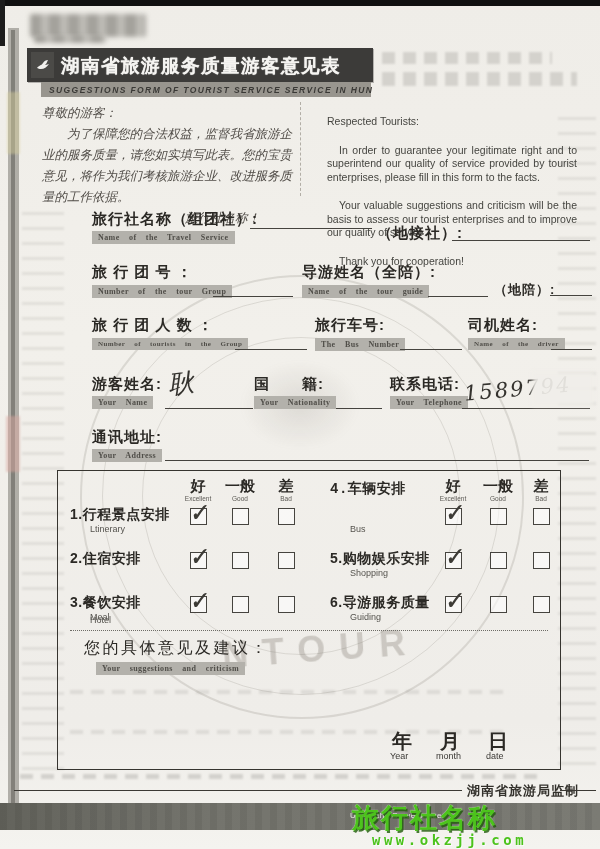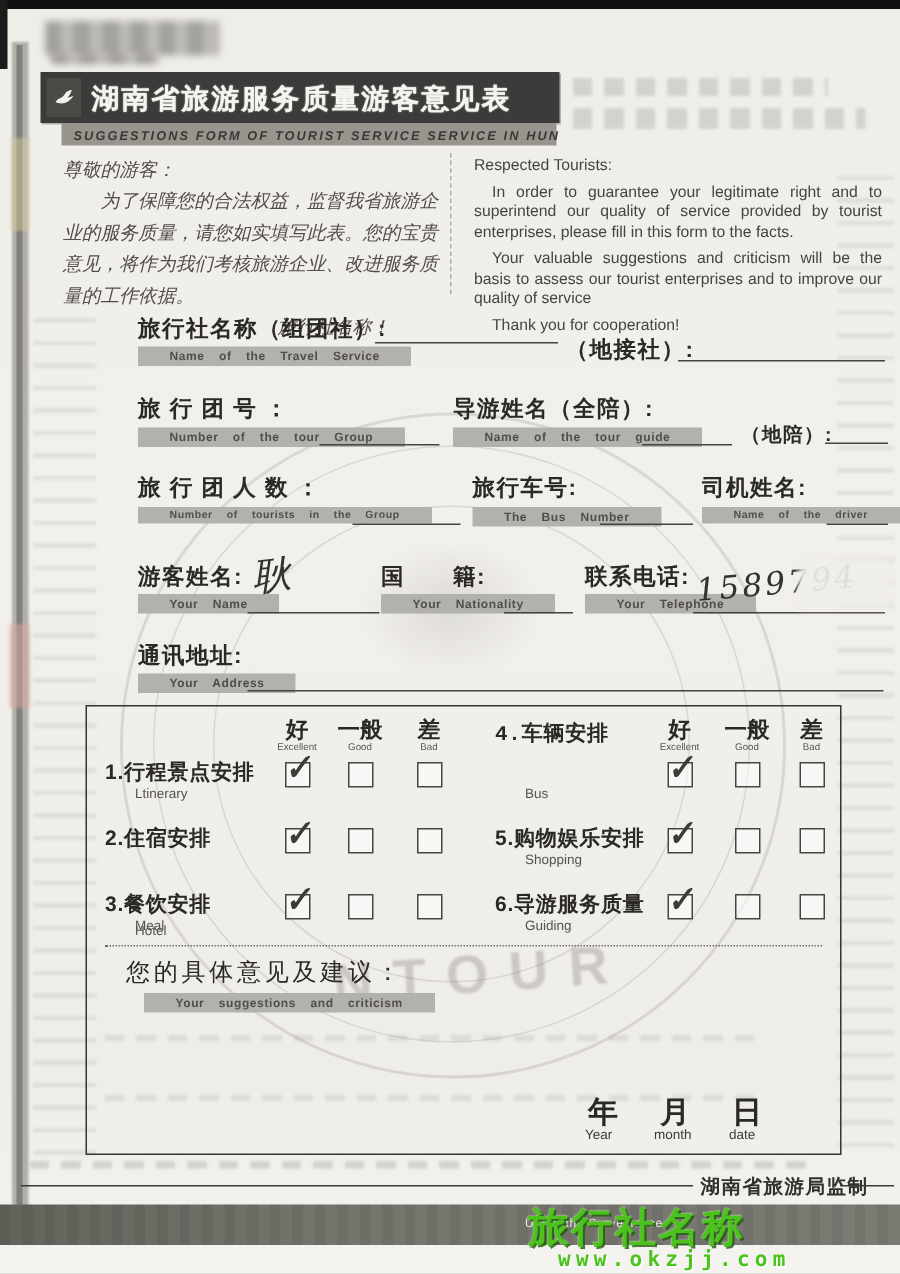--- a/index.html
+++ b/index.html
@@ -35,25 +35,25 @@
   .subtitle{font-size:8.5px;font-weight:bold;font-style:italic;color:#3a3936;letter-spacing:1.4px;
             margin-left:8px;white-space:nowrap;filter:blur(.3px);}
   
   .intro-zh{position:absolute;left:42px;top:102px;width:252px;font-family:"DejaVu Serif",serif;font-style:italic;
             font-size:12.5px;line-height:21px;color:#514d48;}
   .intro-zh .body{text-indent:2em;}
   .intro-zh .thanks{text-align:right;padding-right:34px;}
   .intro-divider{position:absolute;left:300px;top:102px;height:94px;border-left:1px dashed #b2aea6;}
   .intro-en{position:absolute;left:312px;top:100px;width:280px;font-size:10.5px;line-height:13.5px;
             color:#454540;text-align:justify;}
-  .intro-en p{margin:4px;text-indent:12px;}
+  .intro-en p{margin:15px;text-indent:12px;}
   
   .flabel{position:absolute;font-size:15px;font-weight:bold;color:#2b2925;letter-spacing:1px;white-space:nowrap;}
   .enbox{position:absolute;background:#b3b1ab;color:#504e49;font-size:8px;font-weight:bold;
-         padding:2px 21px;letter-spacing:.4px;word-spacing:7px;white-space:nowrap;filter:blur(.35px);}
+         padding:2px 6px;letter-spacing:.4px;word-spacing:7px;white-space:nowrap;filter:blur(.35px);font-family:Liberation Serif, serif;}
   .ul{position:absolute;border-bottom:1.4px solid #45433e;}
   .hand{position:absolute;font-family:"DejaVu Serif",serif;font-style:italic;color:#34322e;white-space:nowrap;}
   .hand-censor{position:absolute;background:rgba(240,238,233,.92);filter:blur(2px);}
   
   .ratebox{position:absolute;left:57px;top:470px;width:502px;height:298px;border:1.5px solid #36342f;}
   .colzh{position:absolute;font-size:15px;font-weight:bold;color:#2b2925;width:44px;text-align:center;}
   .colen{position:absolute;font-size:6.5px;color:#5a5853;width:44px;text-align:center;}
   .ri-zh{position:absolute;font-size:14px;font-weight:bold;color:#2b2925;letter-spacing:.5px;white-space:nowrap;}
   .ri-en{position:absolute;font-size:9px;color:#55534e;white-space:nowrap;}
   .cb{position:absolute;width:15px;height:15px;border:1.8px solid #46443f;background:rgba(255,255,255,.55);}

